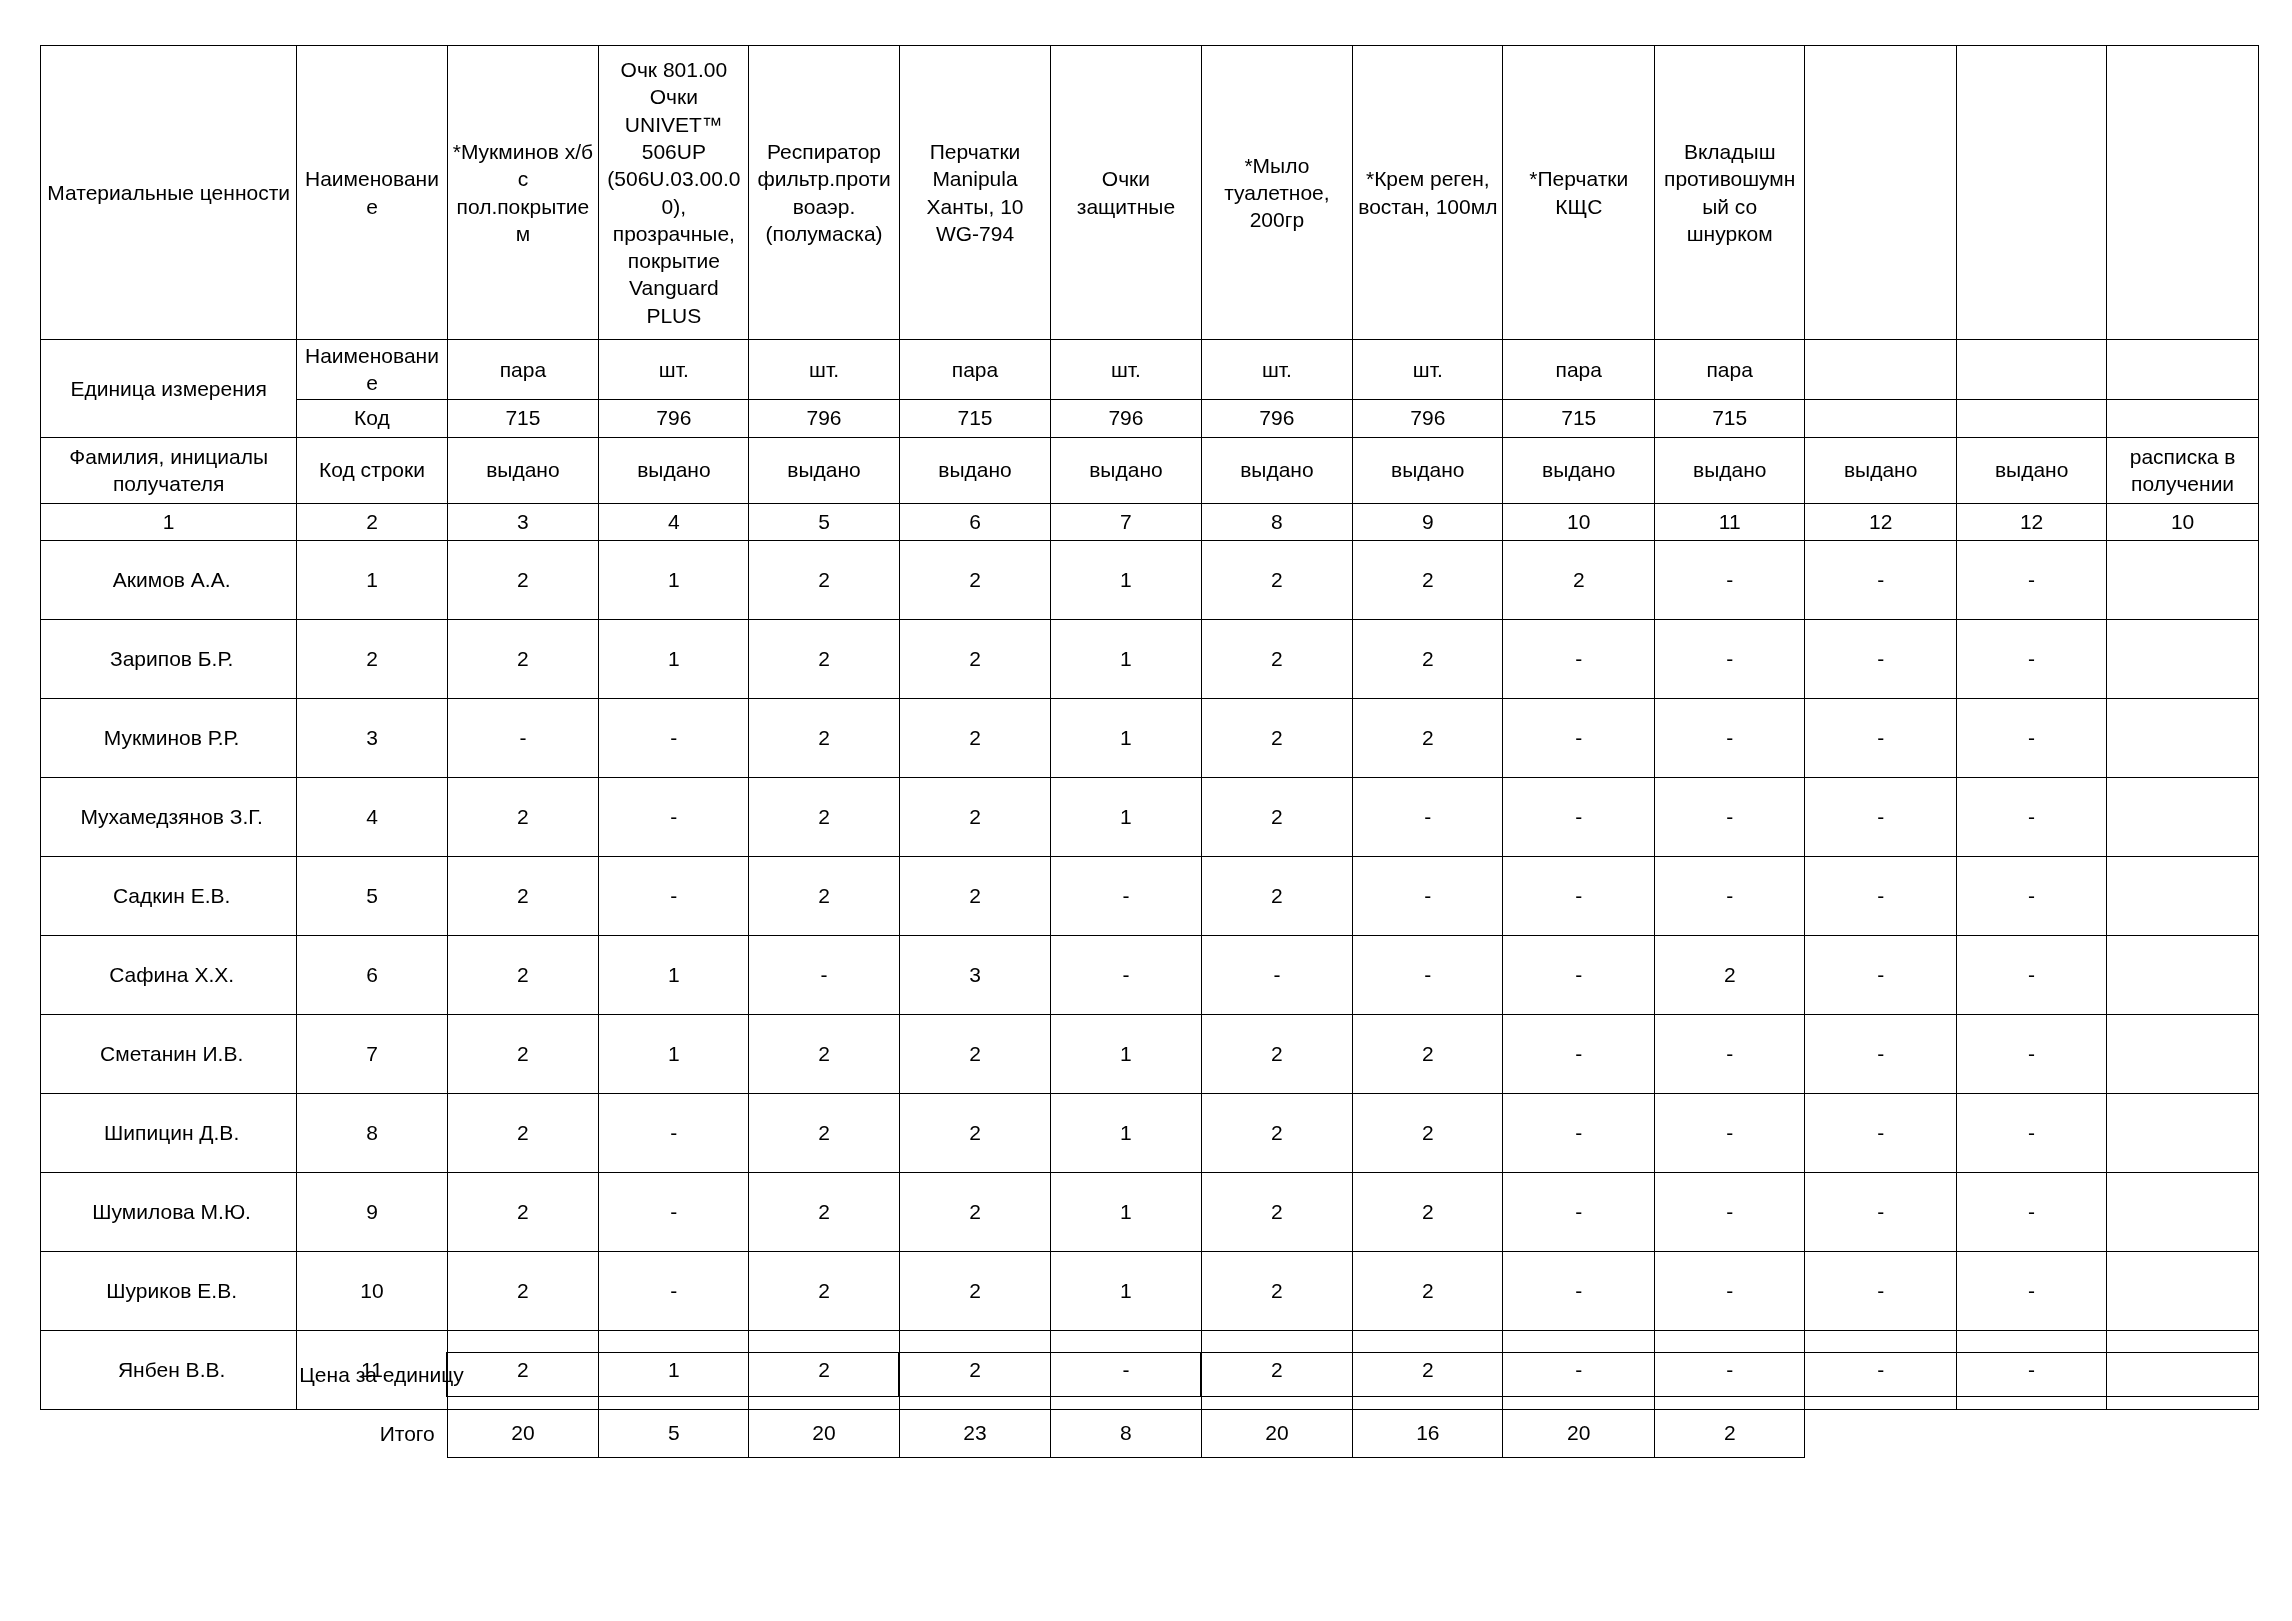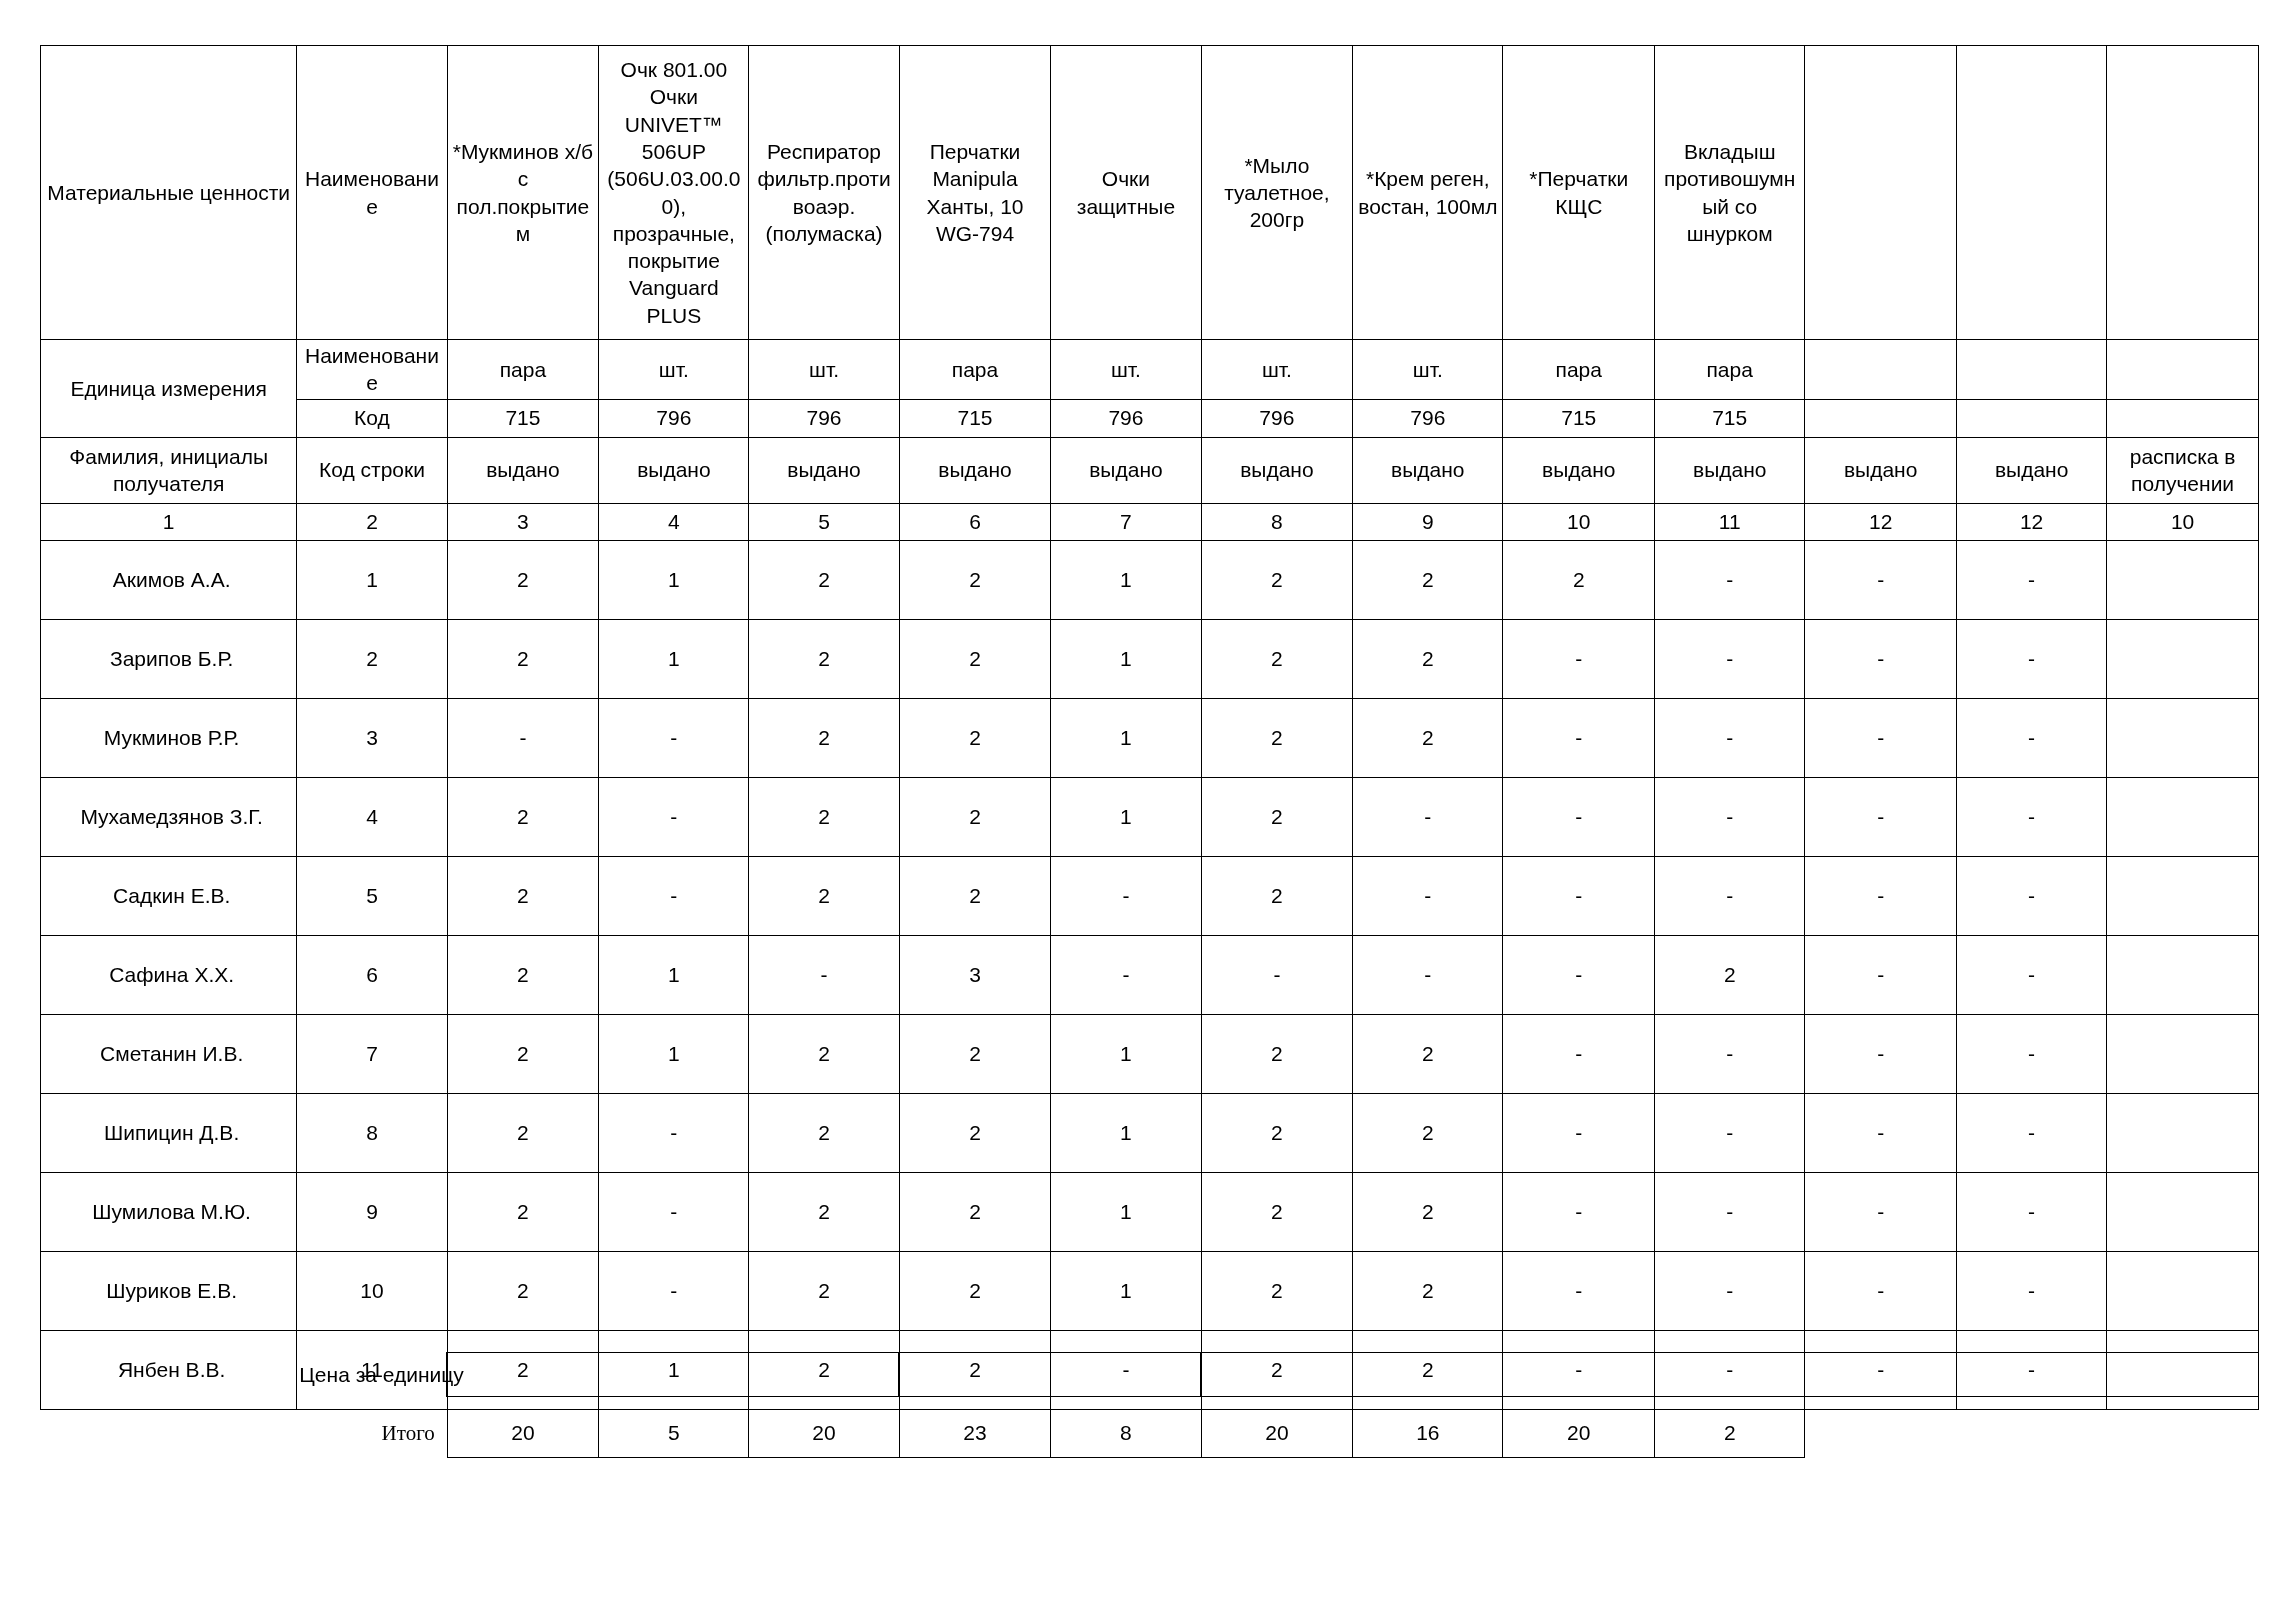--- a/index.html
+++ b/index.html
@@ -51,21 +51,20 @@
   .unit-row td { height: 33px; }
   .issued-row td { height: 61px; }
   .colnum-row td { height: 32px; font-size: 21px; }
   .data-row td { height: 74px; }
   .name-cell { text-align: left; padding-left: 8.8px !important; }
   .total-row td { height: 43px; }
   .total-label {
     border: none !important;
     text-align: right !important;
     padding-right: 11.8px !important;
-    font-family: Liberation Serif, serif;
   }
 
   
   #price-table {
     position: absolute;
     left: 40px;
     top: 1352px;
     width: 2219px;
   }
   #price-table td {

